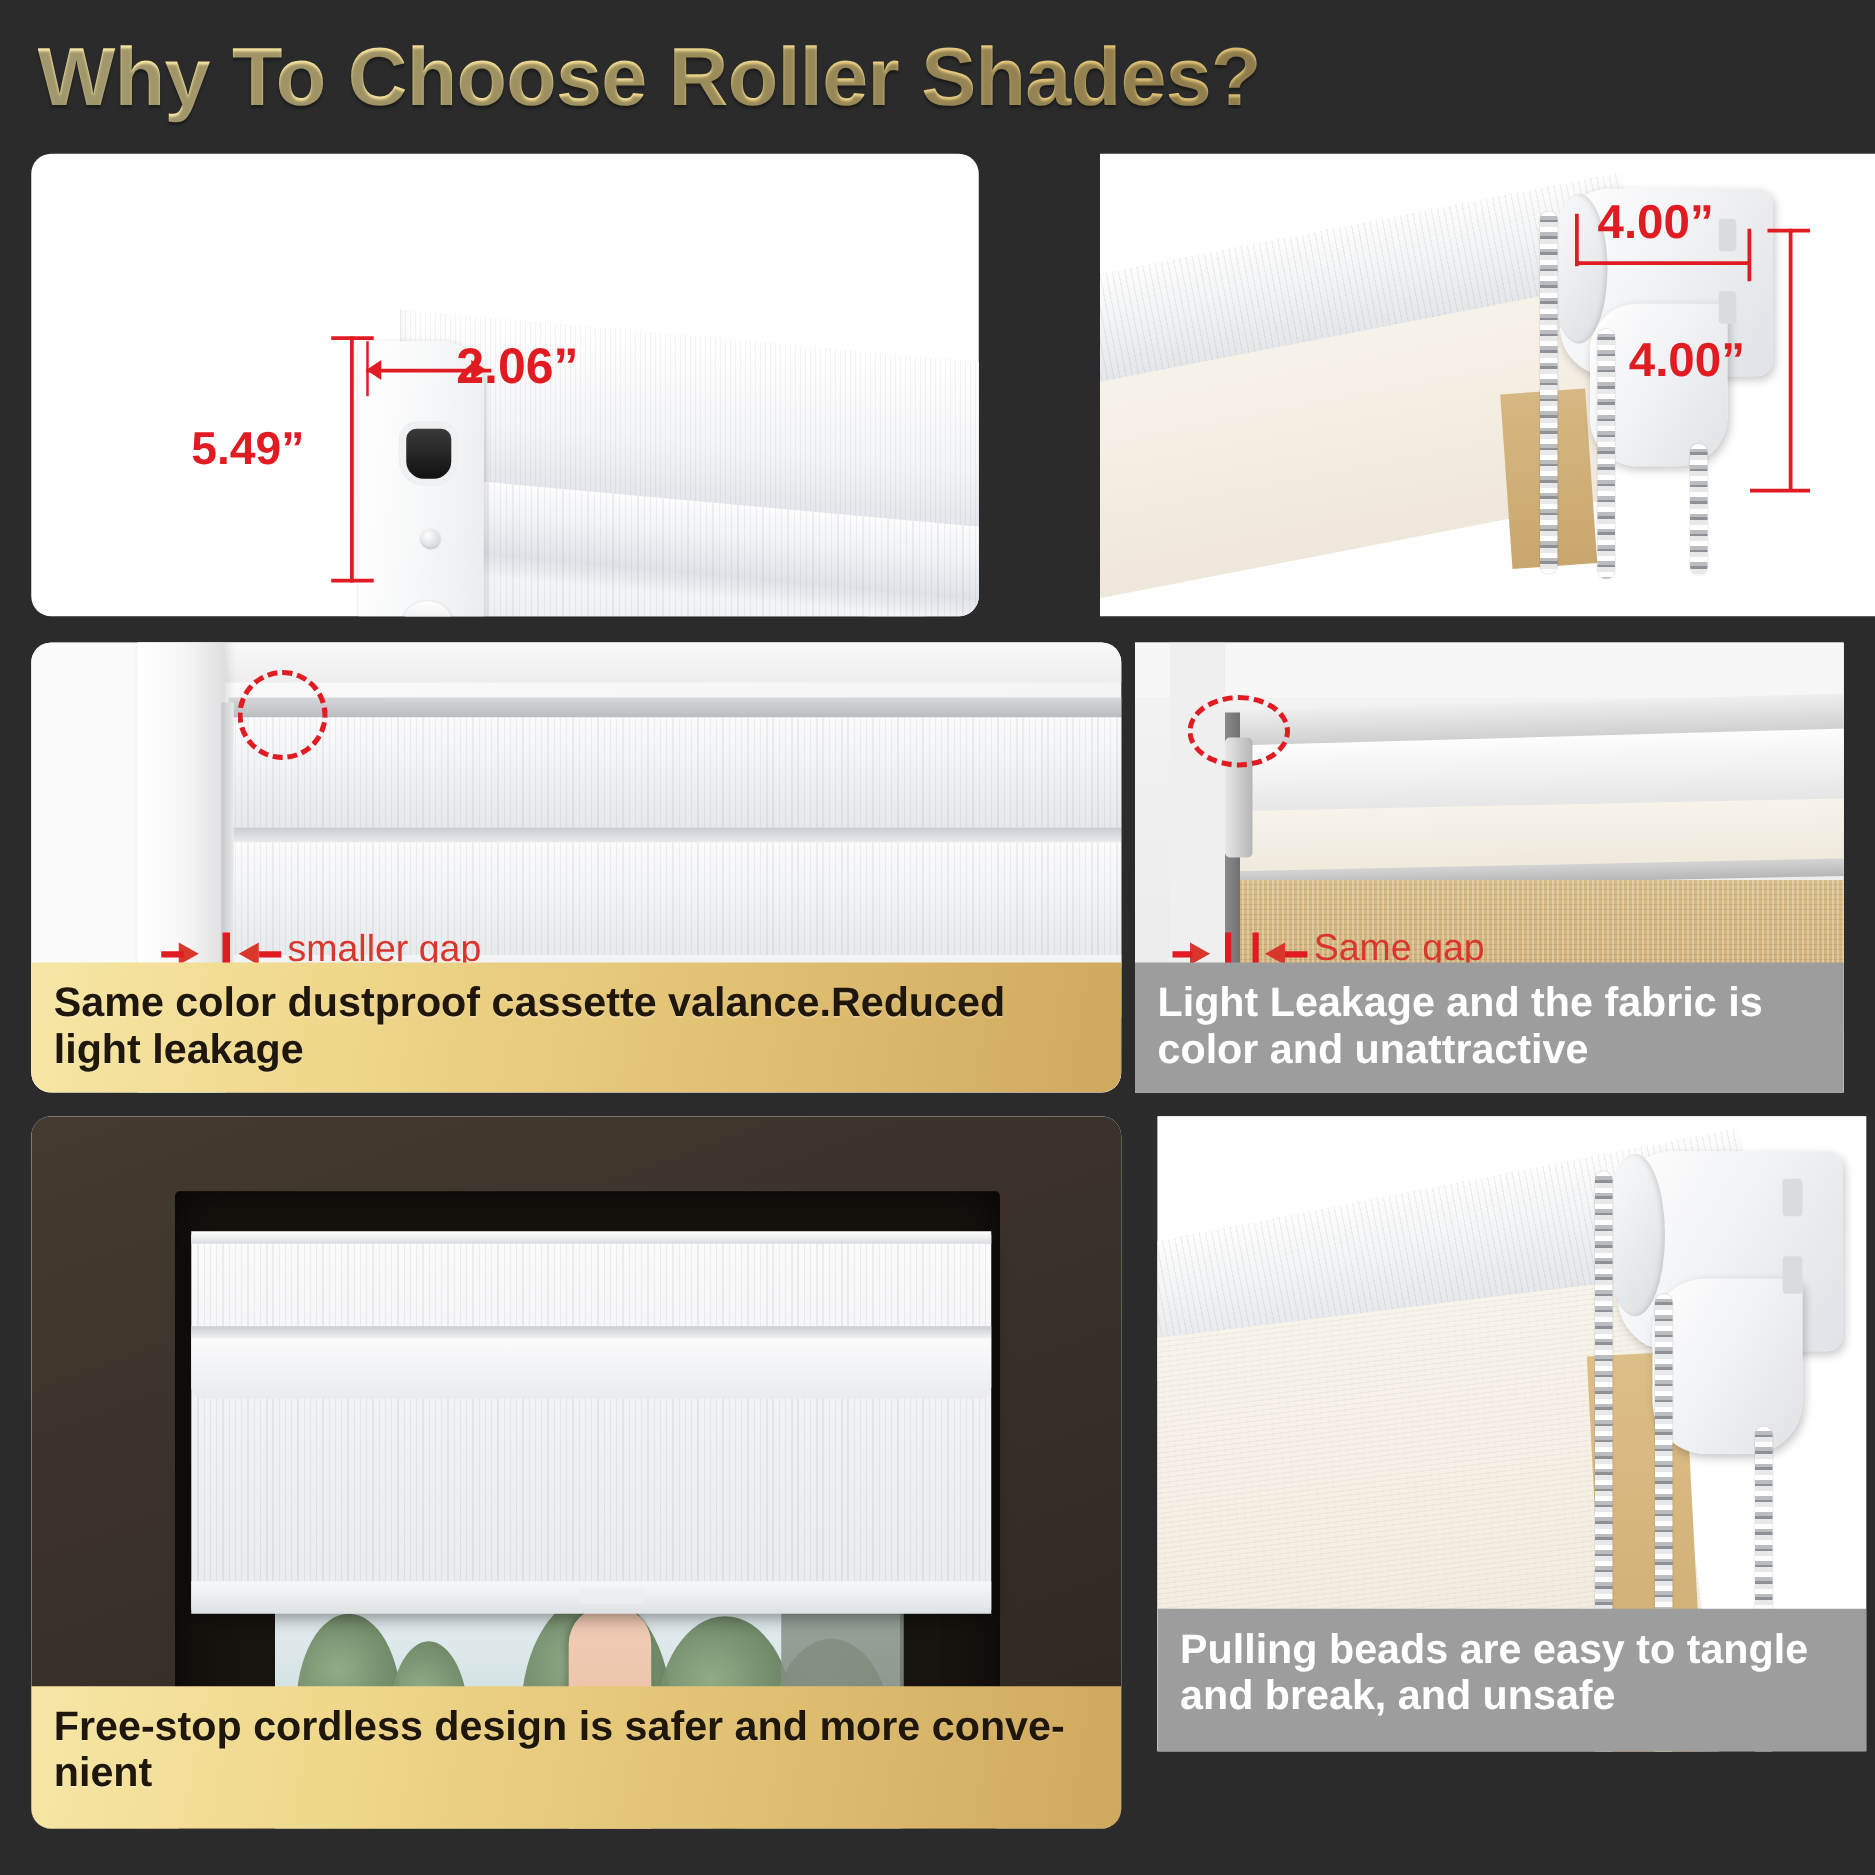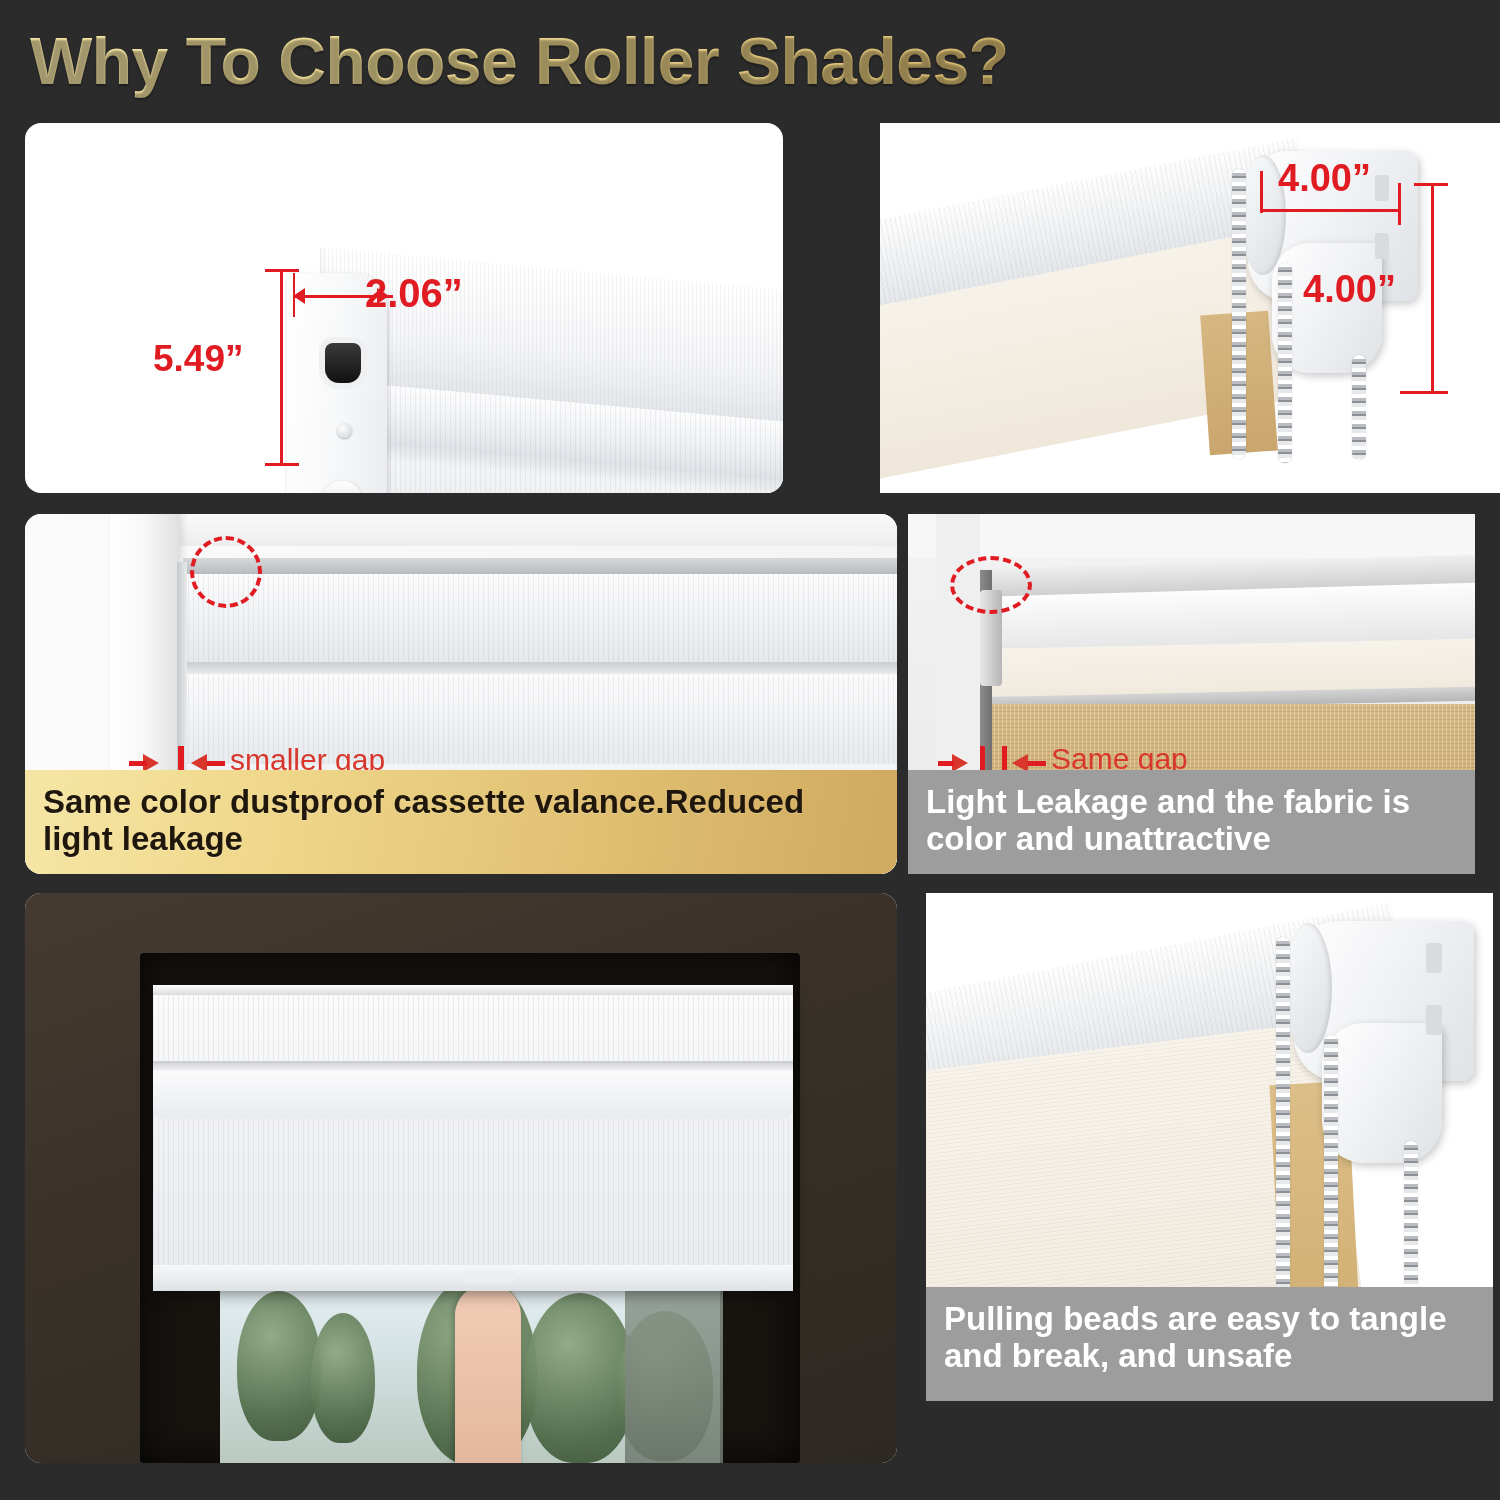--- a/index.html
+++ b/index.html
@@ -343,20 +343,21 @@
     <div style="position:absolute;left:128px;top:168px;width:640px;height:10px;
                 background:linear-gradient(180deg,#c9ccd0,#f2f3f5);"></div>
     <div style="position:absolute;left:128px;top:178px;width:640px;height:48px;
                 background:linear-gradient(180deg,#fbfbfc,#e9ebee);border-radius:0 0 10px 10px;"></div>
 
     <div style="position:absolute;left:128px;top:372px;width:640px;height:26px;
                 background:linear-gradient(180deg,#f6f7f8,#dfe2e5);"></div>
     <div style="position:absolute;left:438px;top:378px;width:52px;height:12px;
                 background:#eceef0;border-radius:3px;"></div>
   </div>
+  <div class="caption gold tall">Free-stop cordless design is safer and more conve-nient</div>
 </div>
 
 <div class="panel p-r3c2">
   <div class="photo">
     <div style="position:absolute;inset:0;background:#ffffff;"></div>
 
     <div style="position:absolute;left:-40px;top:58px;width:520px;height:110px;
                 background:linear-gradient(180deg,#fdfdfd,#eceef0 60%,#e2e5e8);transform:rotate(-11deg);"></div>
     <div style="position:absolute;left:-40px;top:58px;width:520px;height:110px;transform:rotate(-11deg);
                 background:repeating-linear-gradient(90deg,rgba(0,0,0,.05) 0 1px,rgba(0,0,0,0) 1px 5px);"></div>

